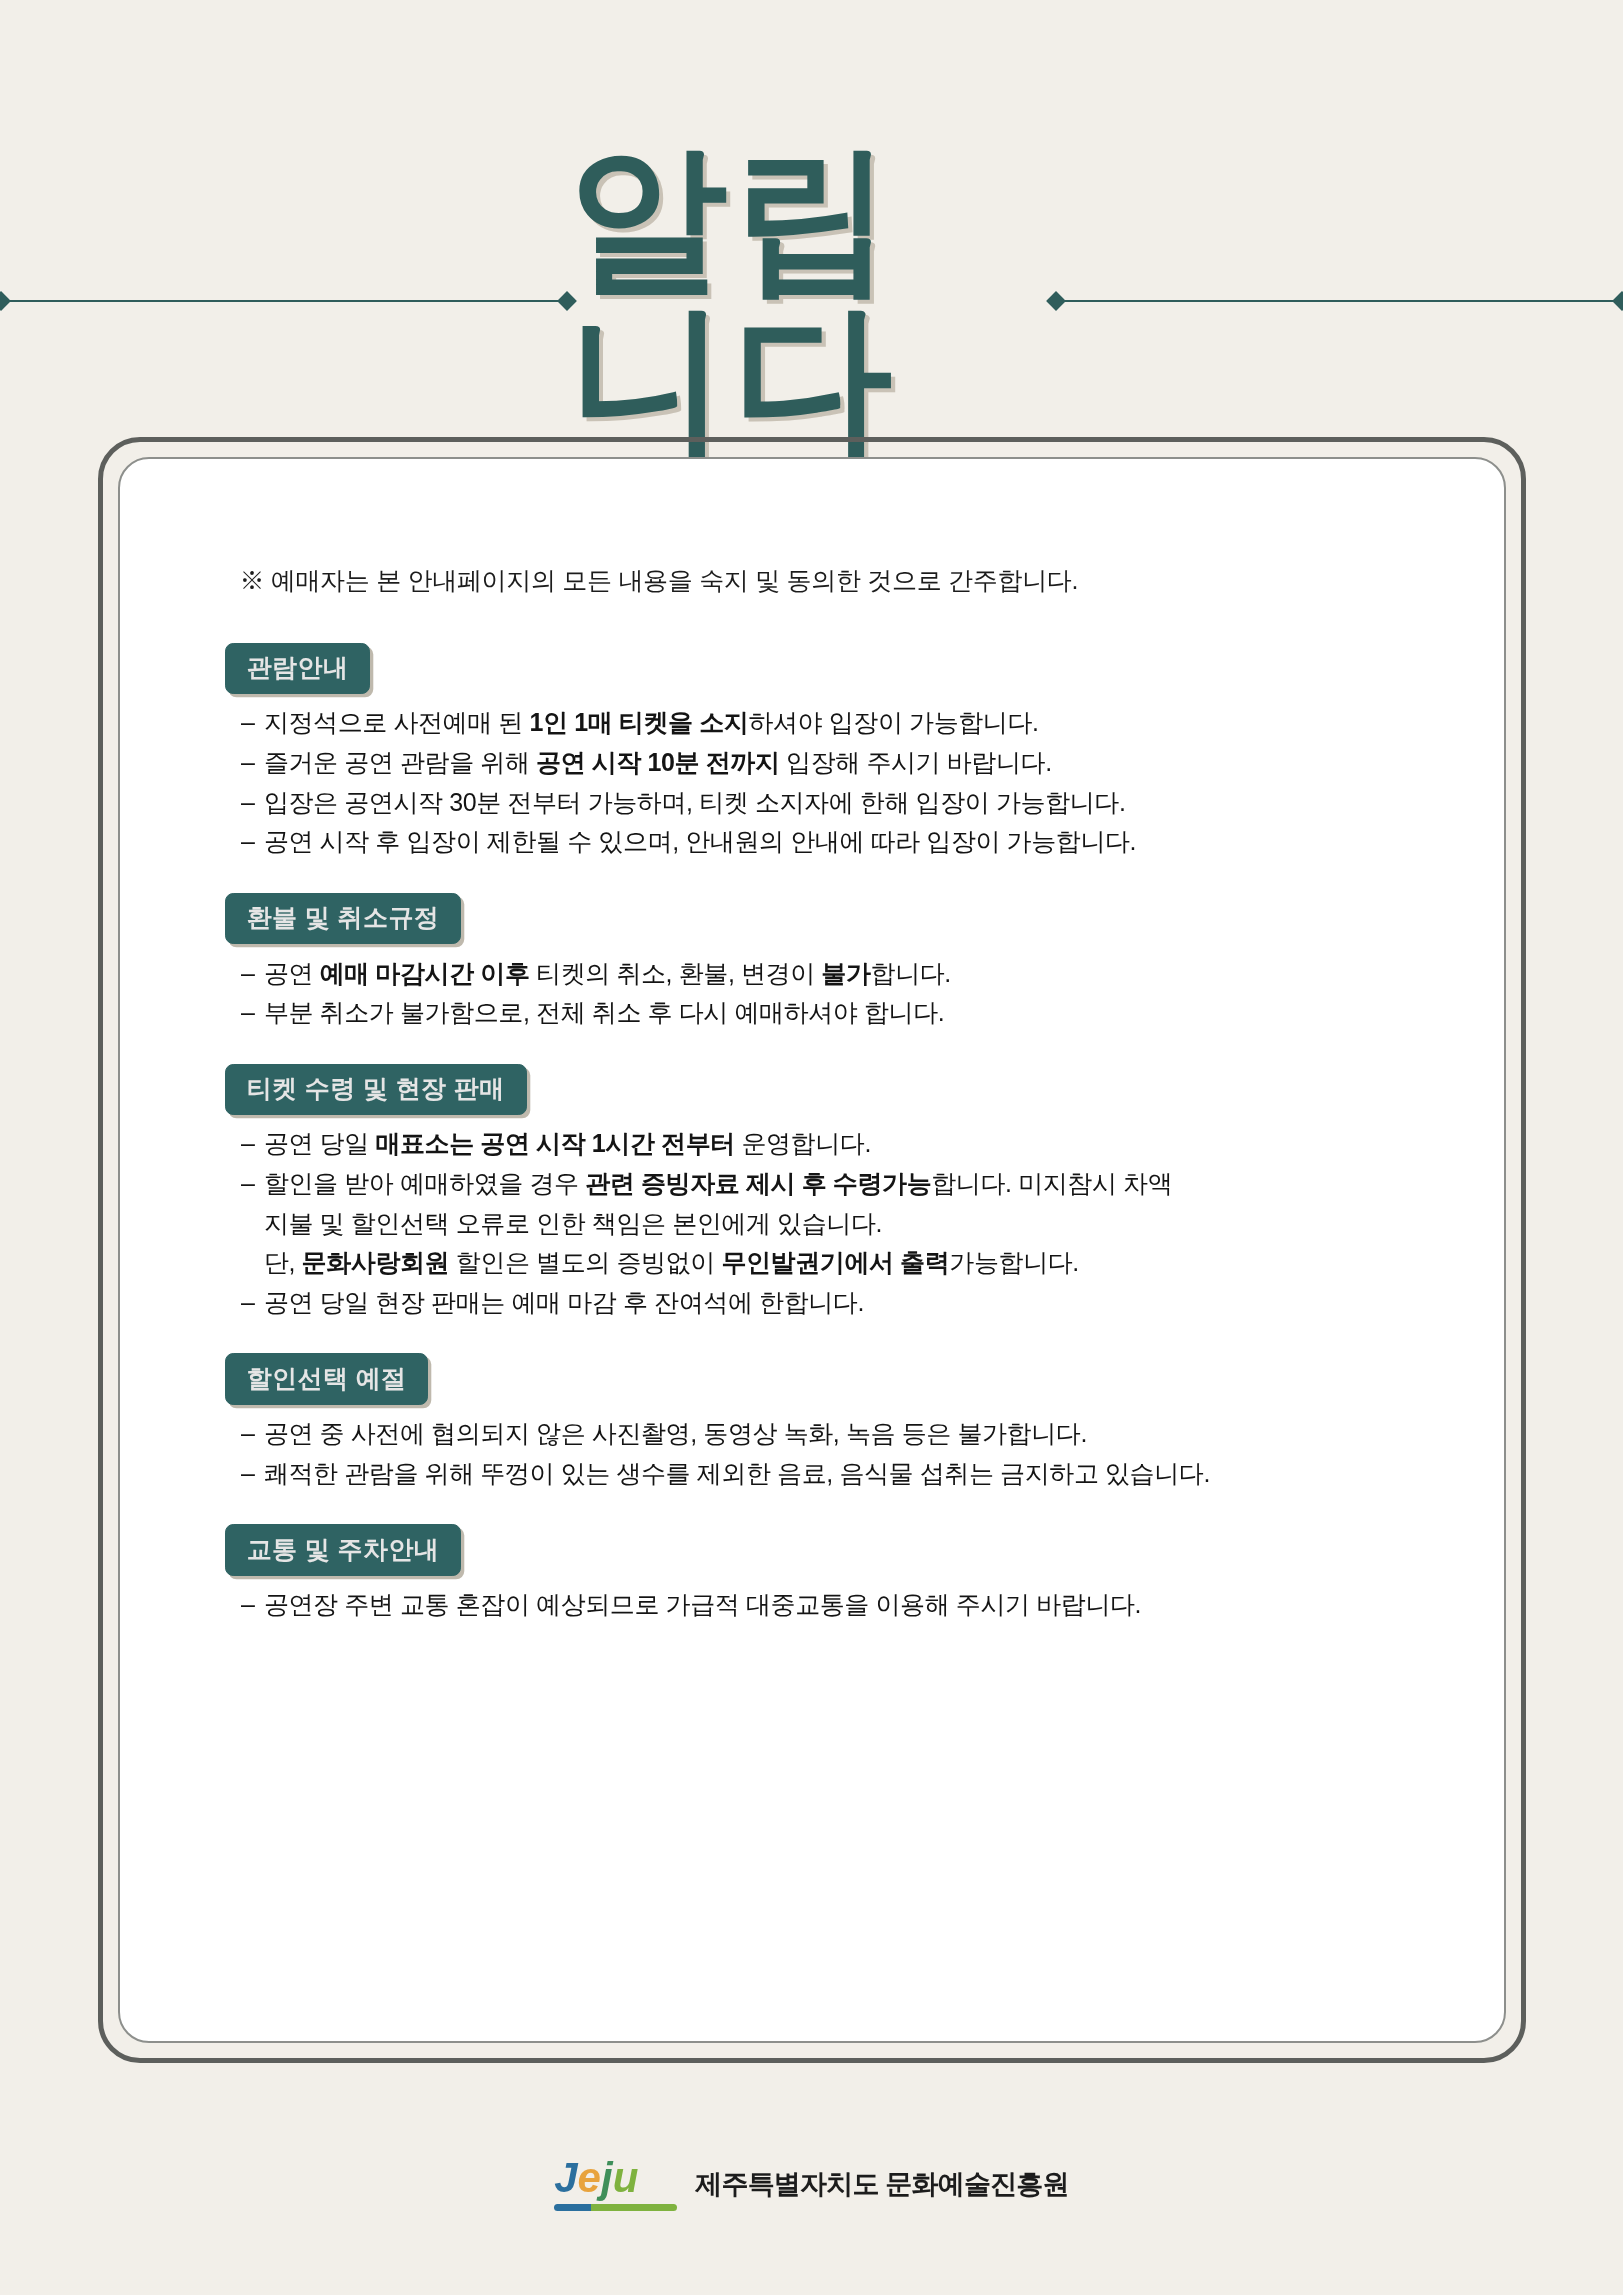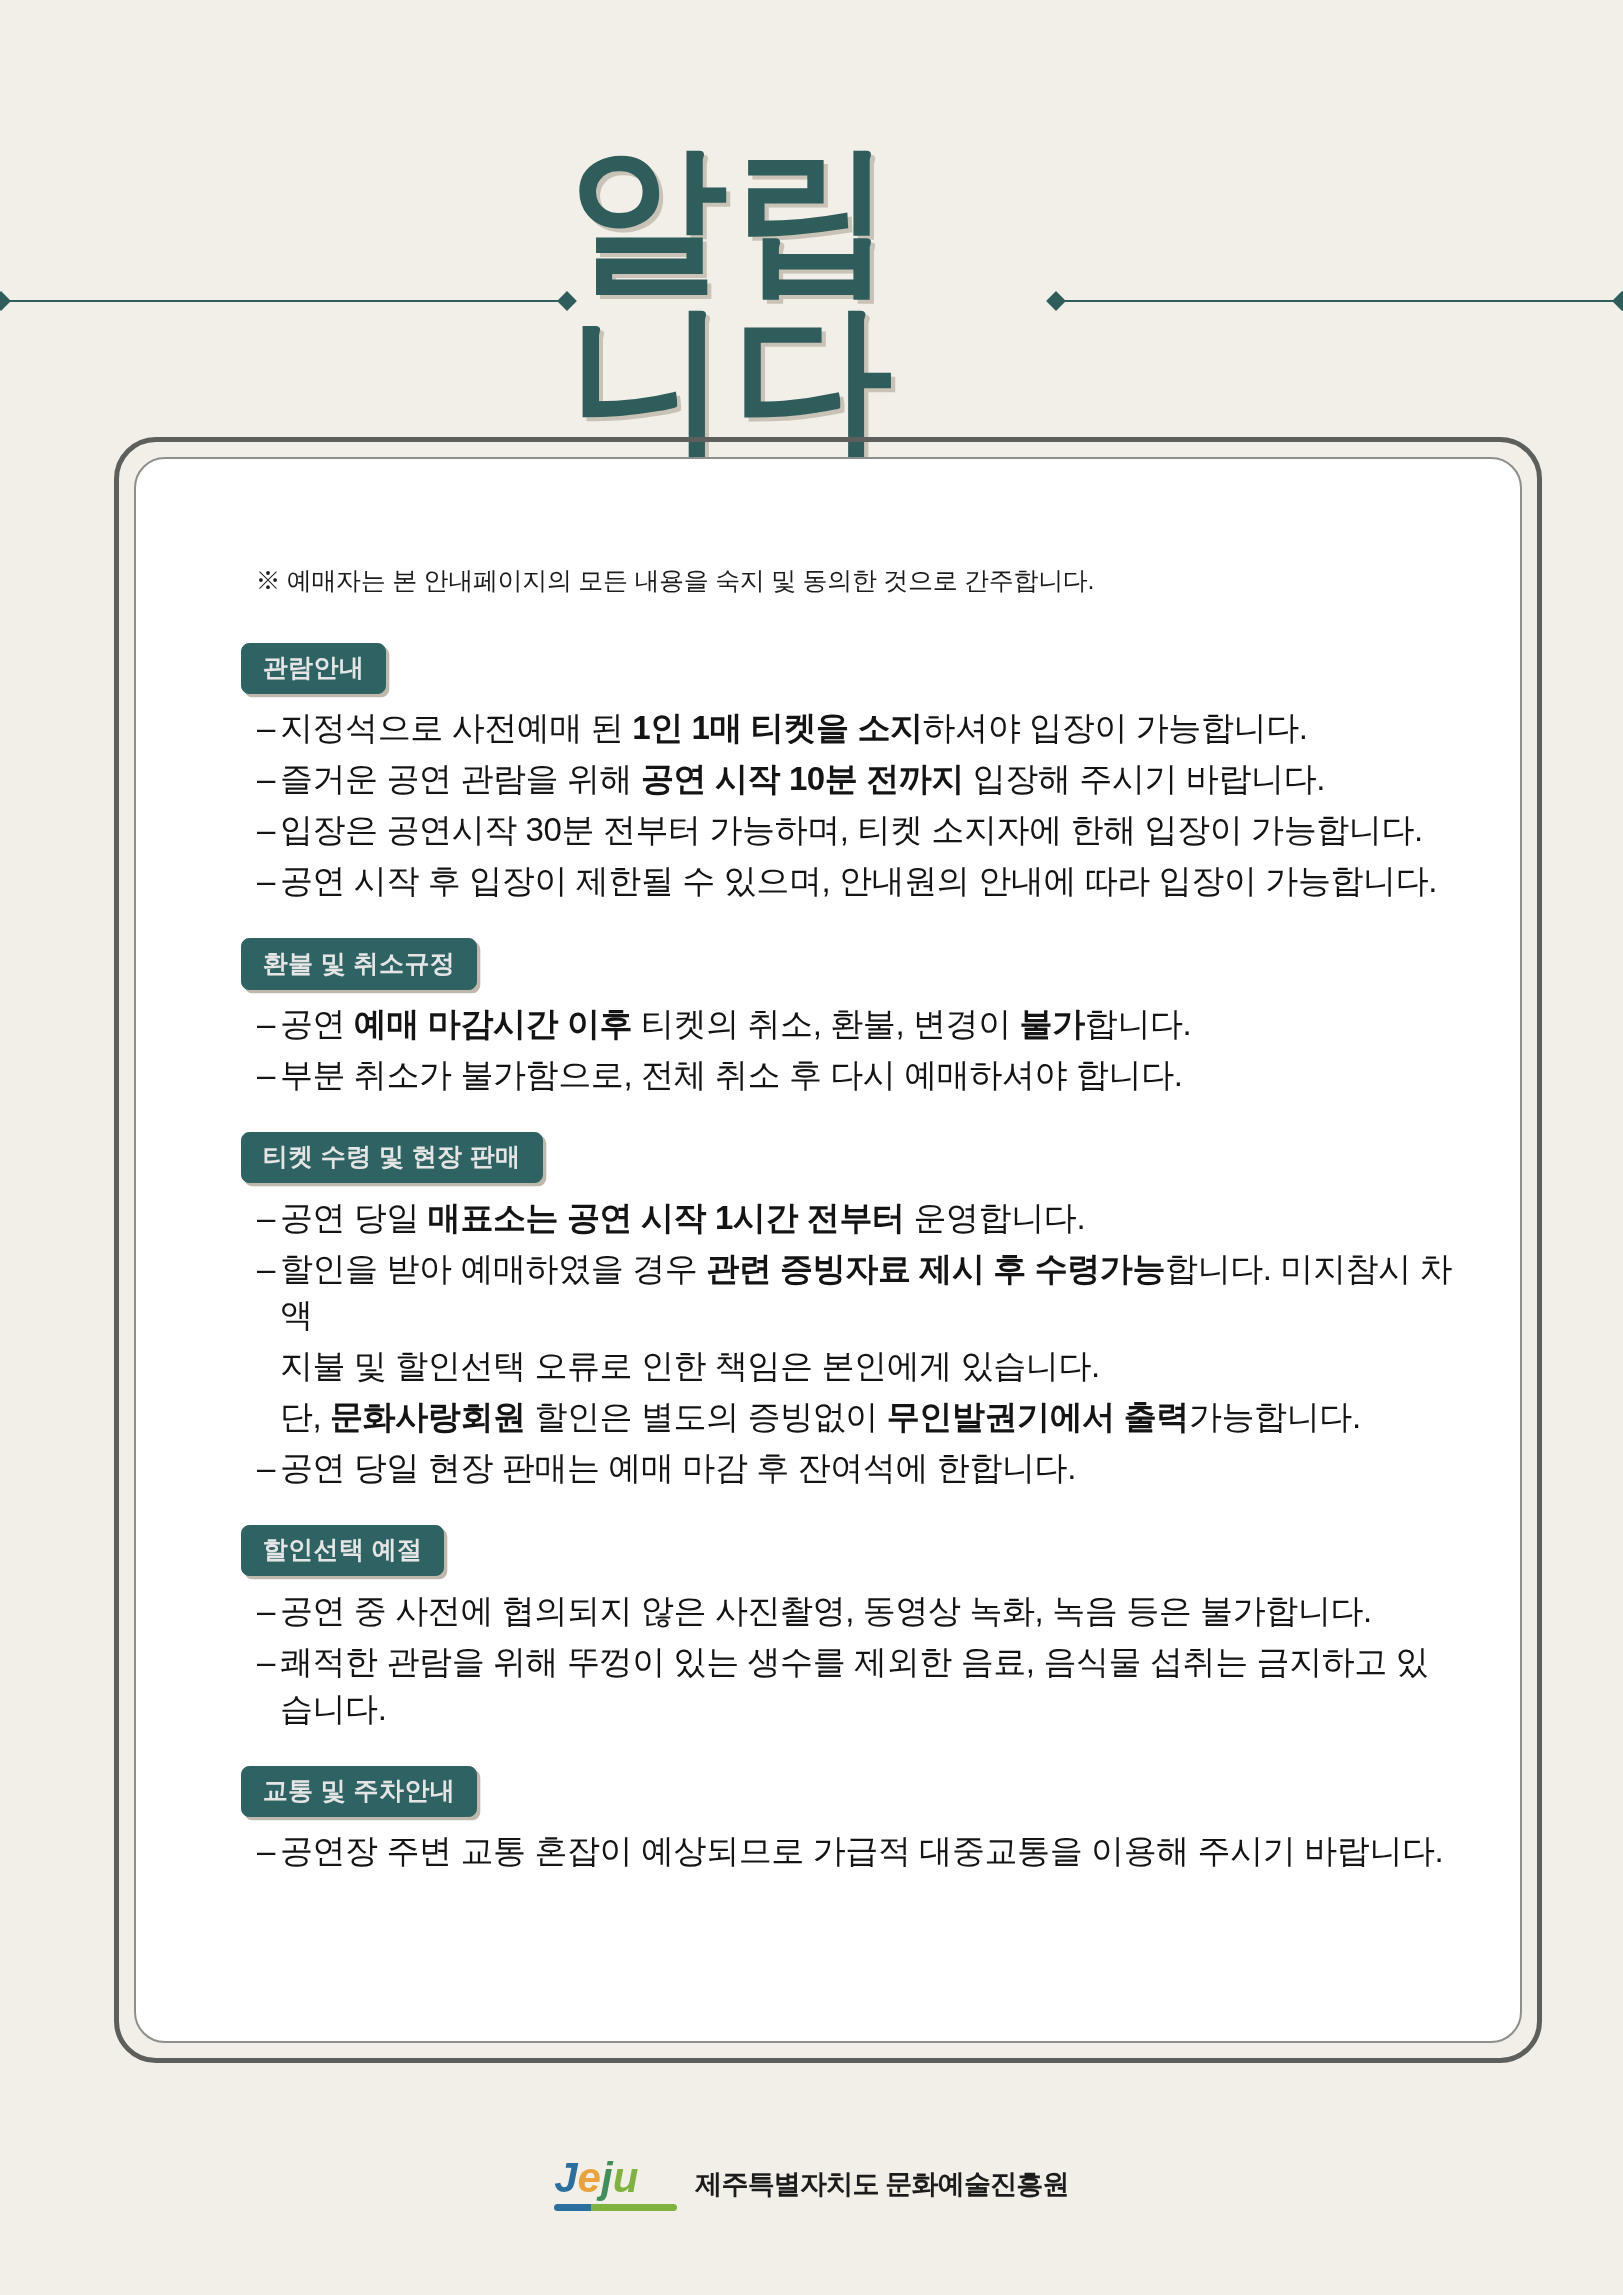--- a/index.html
+++ b/index.html
@@ -52,21 +52,21 @@
     color: #2f5d5b;
     letter-spacing: 4.9px;
     padding: 14.7px 0 21px 0;
     text-shadow: 4.1px 4.1px 0 #c9c2b6;
     font-family: "Liberation Sans", sans-serif;
   }
 
   
   .card-outer {
     position: absolute;
-    left: 114px;
+    left: 98px;
     top: 437px;
     width: 1428px;
     height: 1626px;
     border: 5.7px solid #5d5f5c;
     border-radius: 42px;
     background: transparent;
     box-sizing: border-box;
   }
   .card-inner {
     position: absolute;
@@ -113,21 +113,21 @@
     box-shadow: 3.3px 3.3px 0 #bfb9ad;
     border: 1.6px solid #2f6363;
   }
 
   ul.bullets {
     list-style: none;
     margin: 0;
     padding: 0 0 0 14.7px;
   }
   ul.bullets li {
-    font-size: 33px;
+    font-size: 25px;
     line-height: 1.42;
     color: #141414;
     margin: 0 0 4.1px 0;
     position: relative;
     padding-left: 24.5px;
     letter-spacing: -0.4px;
   }
   ul.bullets li::before {
     content: "–";
     position: absolute;

